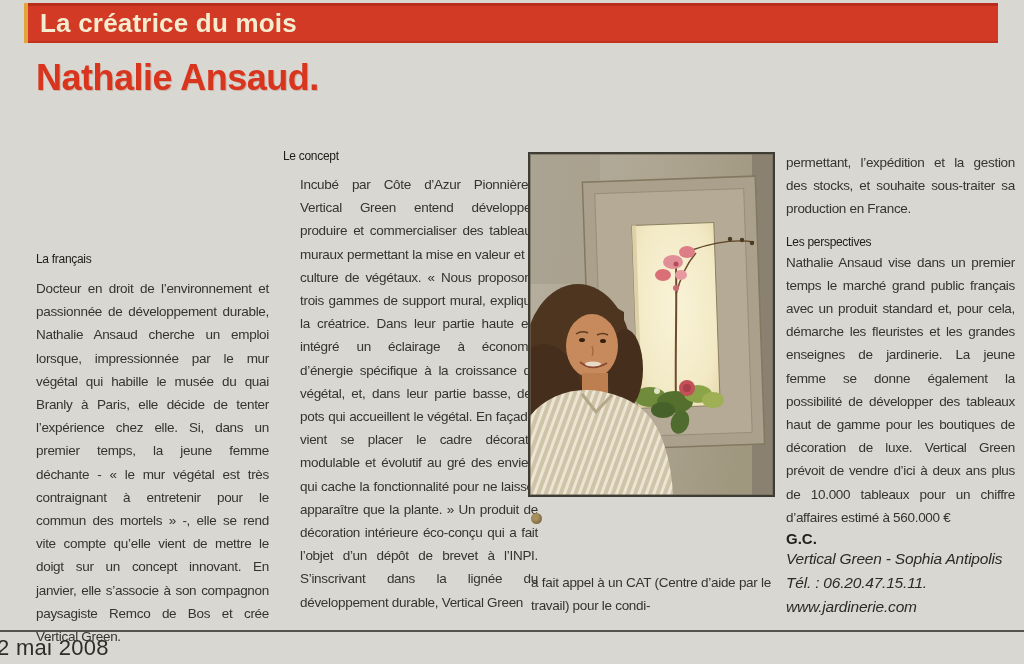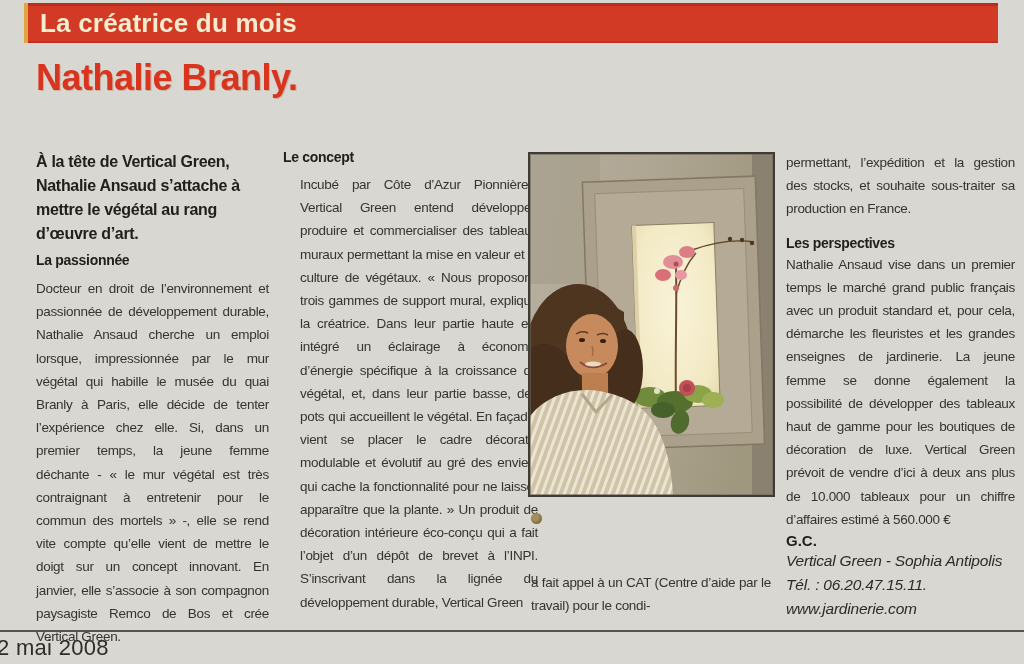--- a/index.html
+++ b/index.html
@@ -31,21 +31,21 @@
     position:absolute; left:36px; top:97px;
     font-size:36px; font-weight:bold; color:#2a1c10; letter-spacing:-0.5px;
   }
   
   .intro {
     position:absolute; left:36px; top:150px; width:236px;
     font-weight:bold; font-size:16px; line-height:24px; color:#21201b;
     letter-spacing:-0.3px;
   }
   .section-heading {
-    font-size:14px; font-weight:bold; color:#21201b; letter-spacing:-0.3px;
+    font-size:12px; font-weight:normal; color:#21201b; letter-spacing:-0.3px;
   }
   .body-text {
     text-align:justify; font-size:13.5px; line-height:23.2px;
     letter-spacing:-0.3px; color:#36342f;
   }
   .col1-heading { position:absolute; left:36px; top:252px; }
   .col1-body    { position:absolute; left:36px; top:277px; width:233px; }
   .col2-heading { position:absolute; left:283px; top:149px; }
   .col2-body    { position:absolute; left:300px; top:173px; width:238px; }
   
@@ -86,25 +86,24 @@
 </style>
 </head>
 <body>
 
 <div class="page">
 
   <div class="banner">
     <span class="banner-label">La créatrice du mois</span>
   </div>
 
-  <div class="headline-title">Nathalie Branly.</div>
-
-  <div class="intro">À la tête de Vertical Green, Nathalie Ansaud s’attache à mettre le végétal au rang d’œuvre d’art.</div>
-
-  <div class="section-heading col1-heading">La passionnée</div>
+  <div class="headline-title">Nathalie Ansaud.</div>
+
+
+  <div class="section-heading col1-heading">La français</div>
   <div class="body-text col1-body">Docteur en droit de l’environnement et passionnée de développement durable, Nathalie Ansaud cherche un emploi lorsque, impressionnée par le mur végétal qui habille le musée du quai Branly à Paris, elle décide de tenter l’expérience chez elle. Si, dans un premier temps, la jeune femme déchante - « le mur végétal est très contraignant à entretenir pour le commun des mortels » -, elle se rend vite compte qu’elle vient de mettre le doigt sur un concept innovant. En janvier, elle s’associe à son compagnon paysagiste Remco de Bos et crée Vertical Green.</div>
 
   <div class="section-heading col2-heading">Le concept</div>
   <div class="body-text col2-body">Incubé par Côte d’Azur Pionnières, Vertical Green entend développer, produire et commercialiser des tableaux muraux permettant la mise en valeur et la culture de végétaux. « Nous proposons trois gammes de support mural, explique la créatrice. Dans leur partie haute est intégré un éclairage à économie d’énergie spécifique à la croissance du végétal, et, dans leur partie basse, des pots qui accueillent le végétal. En façade, vient se placer le cadre décoratif, modulable et évolutif au gré des envies, qui cache la fonctionnalité pour ne laisser apparaître que la plante. » Un produit de décoration intérieure éco-conçu qui a fait l’objet d’un dépôt de brevet à l’INPI. S’inscrivant dans la lignée du développement durable, Vertical Green</div>
 
   <div class="photo">
     <svg viewBox="0 0 243 341" preserveAspectRatio="none">
       <defs>
         <linearGradient id="wall" x1="0" y1="0" x2="1" y2="0.2">
           <stop offset="0" stop-color="#b7afa0"></stop>

